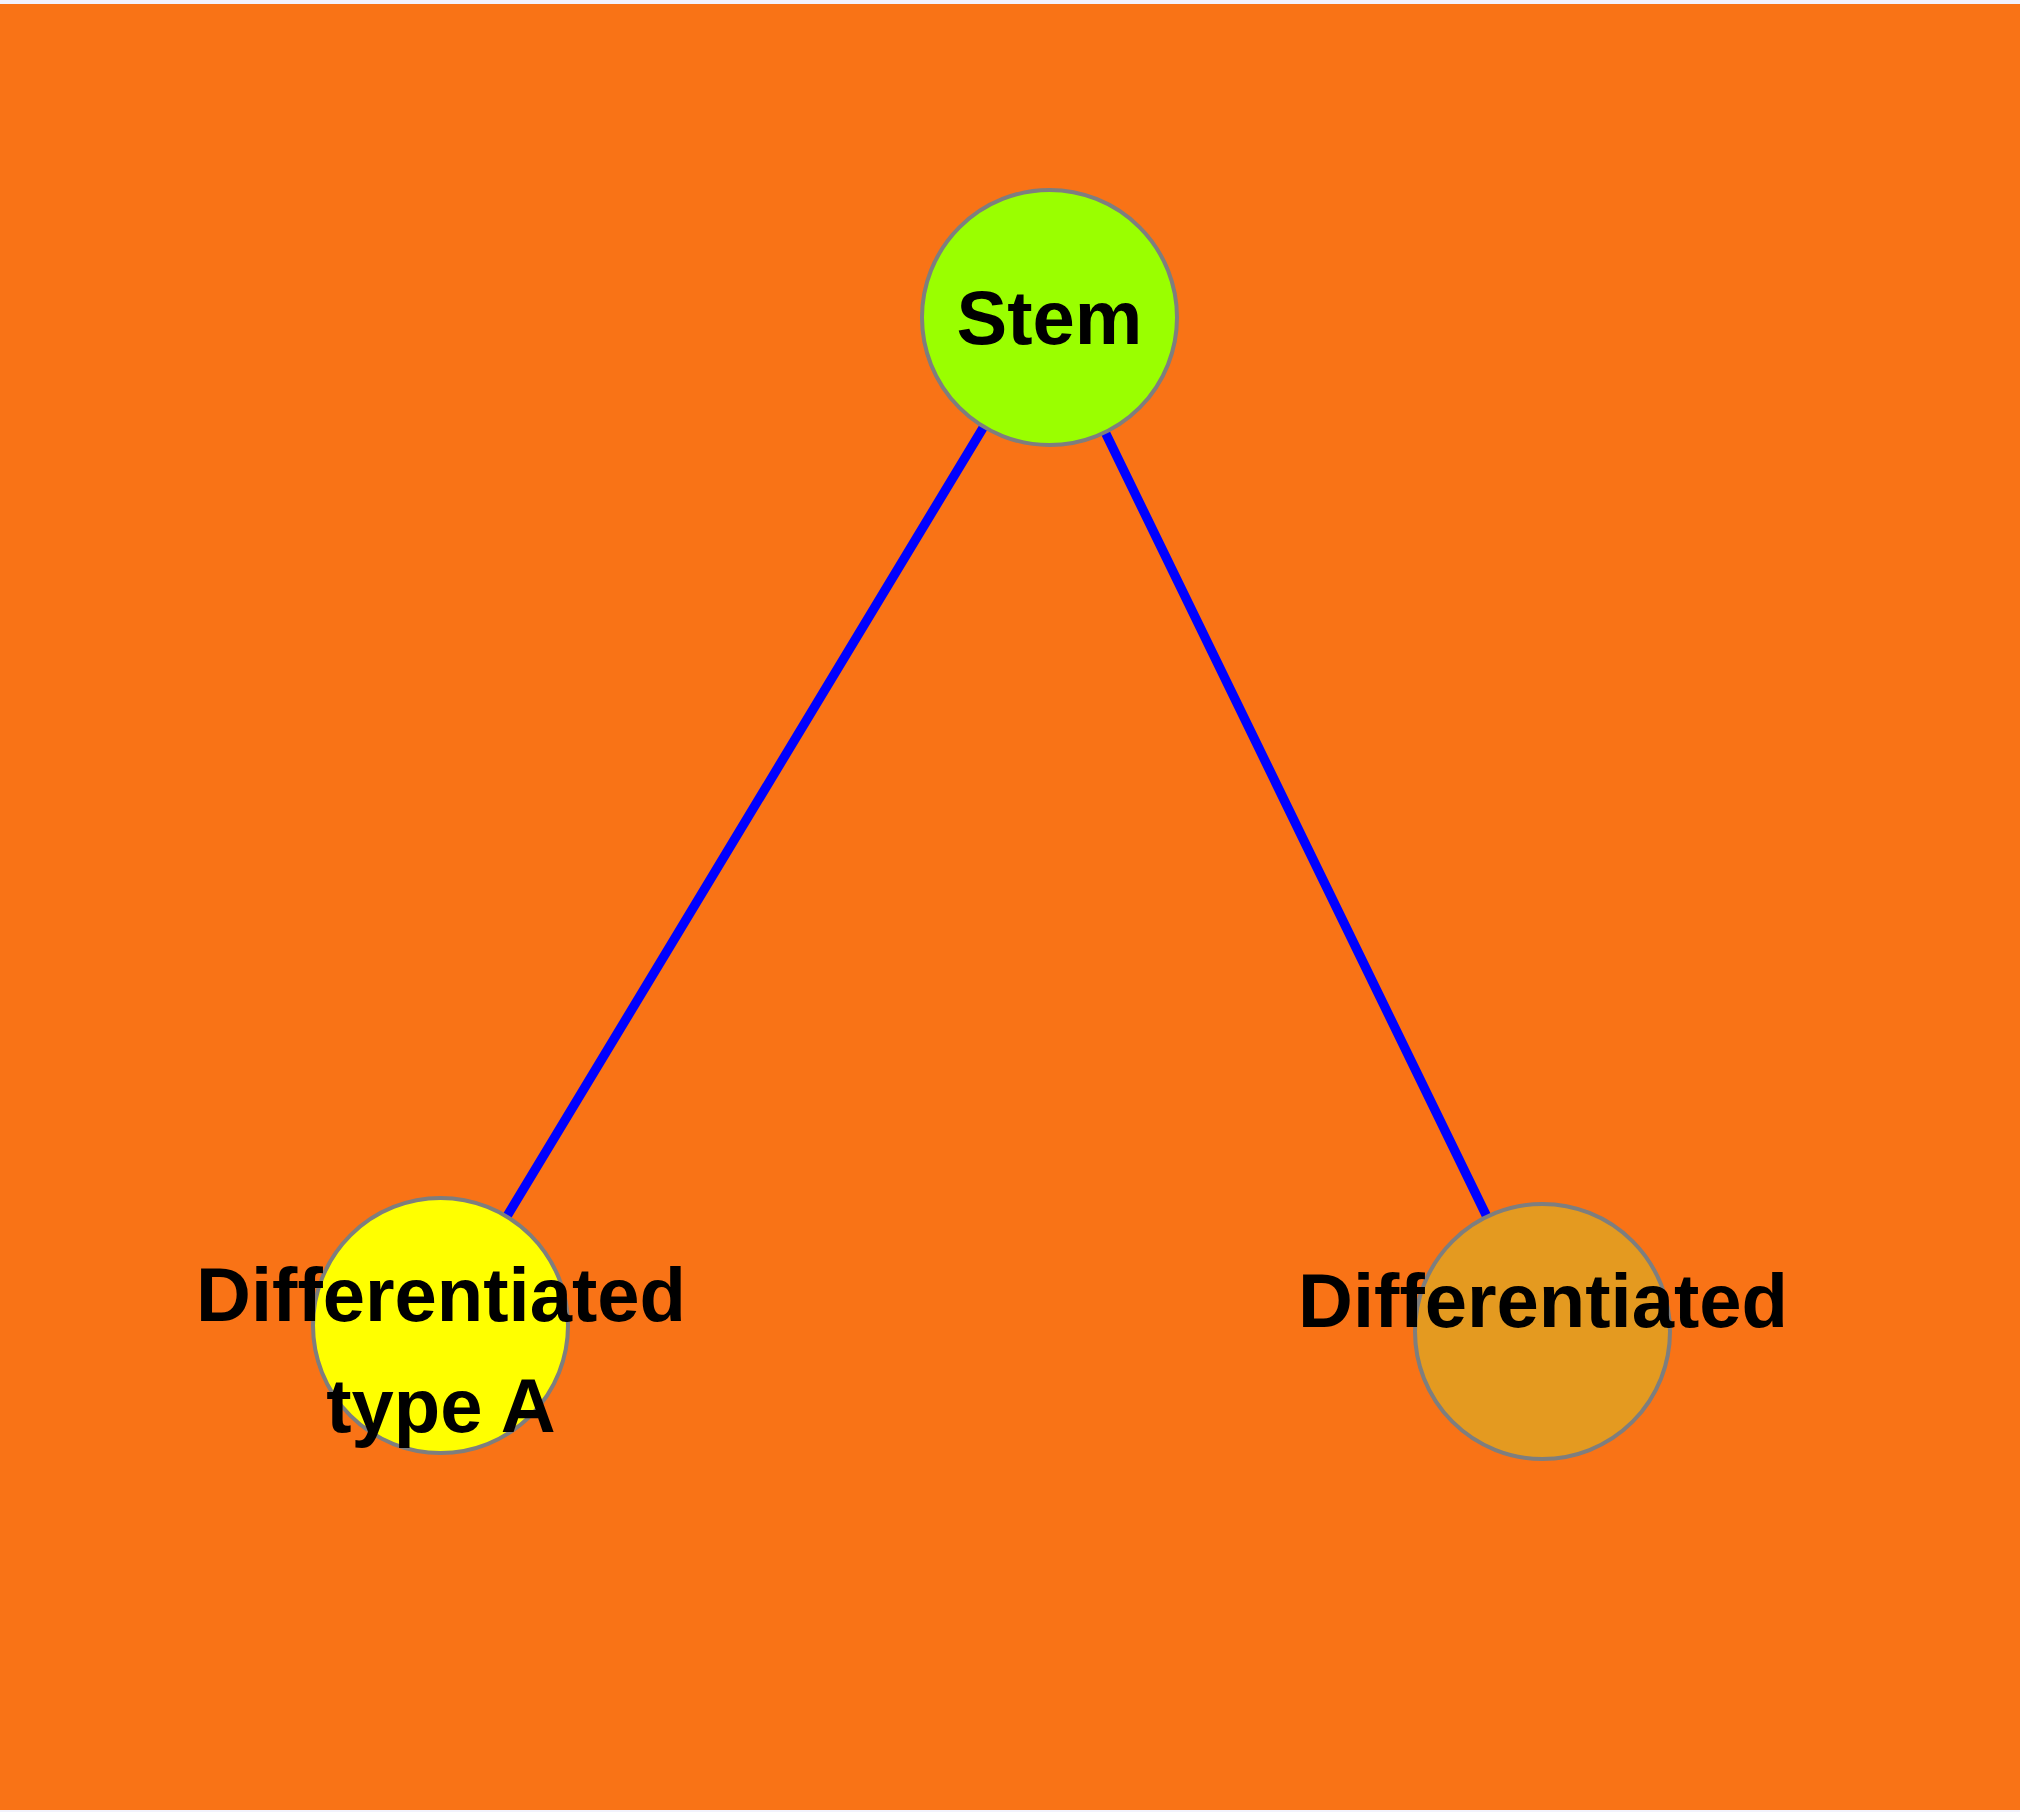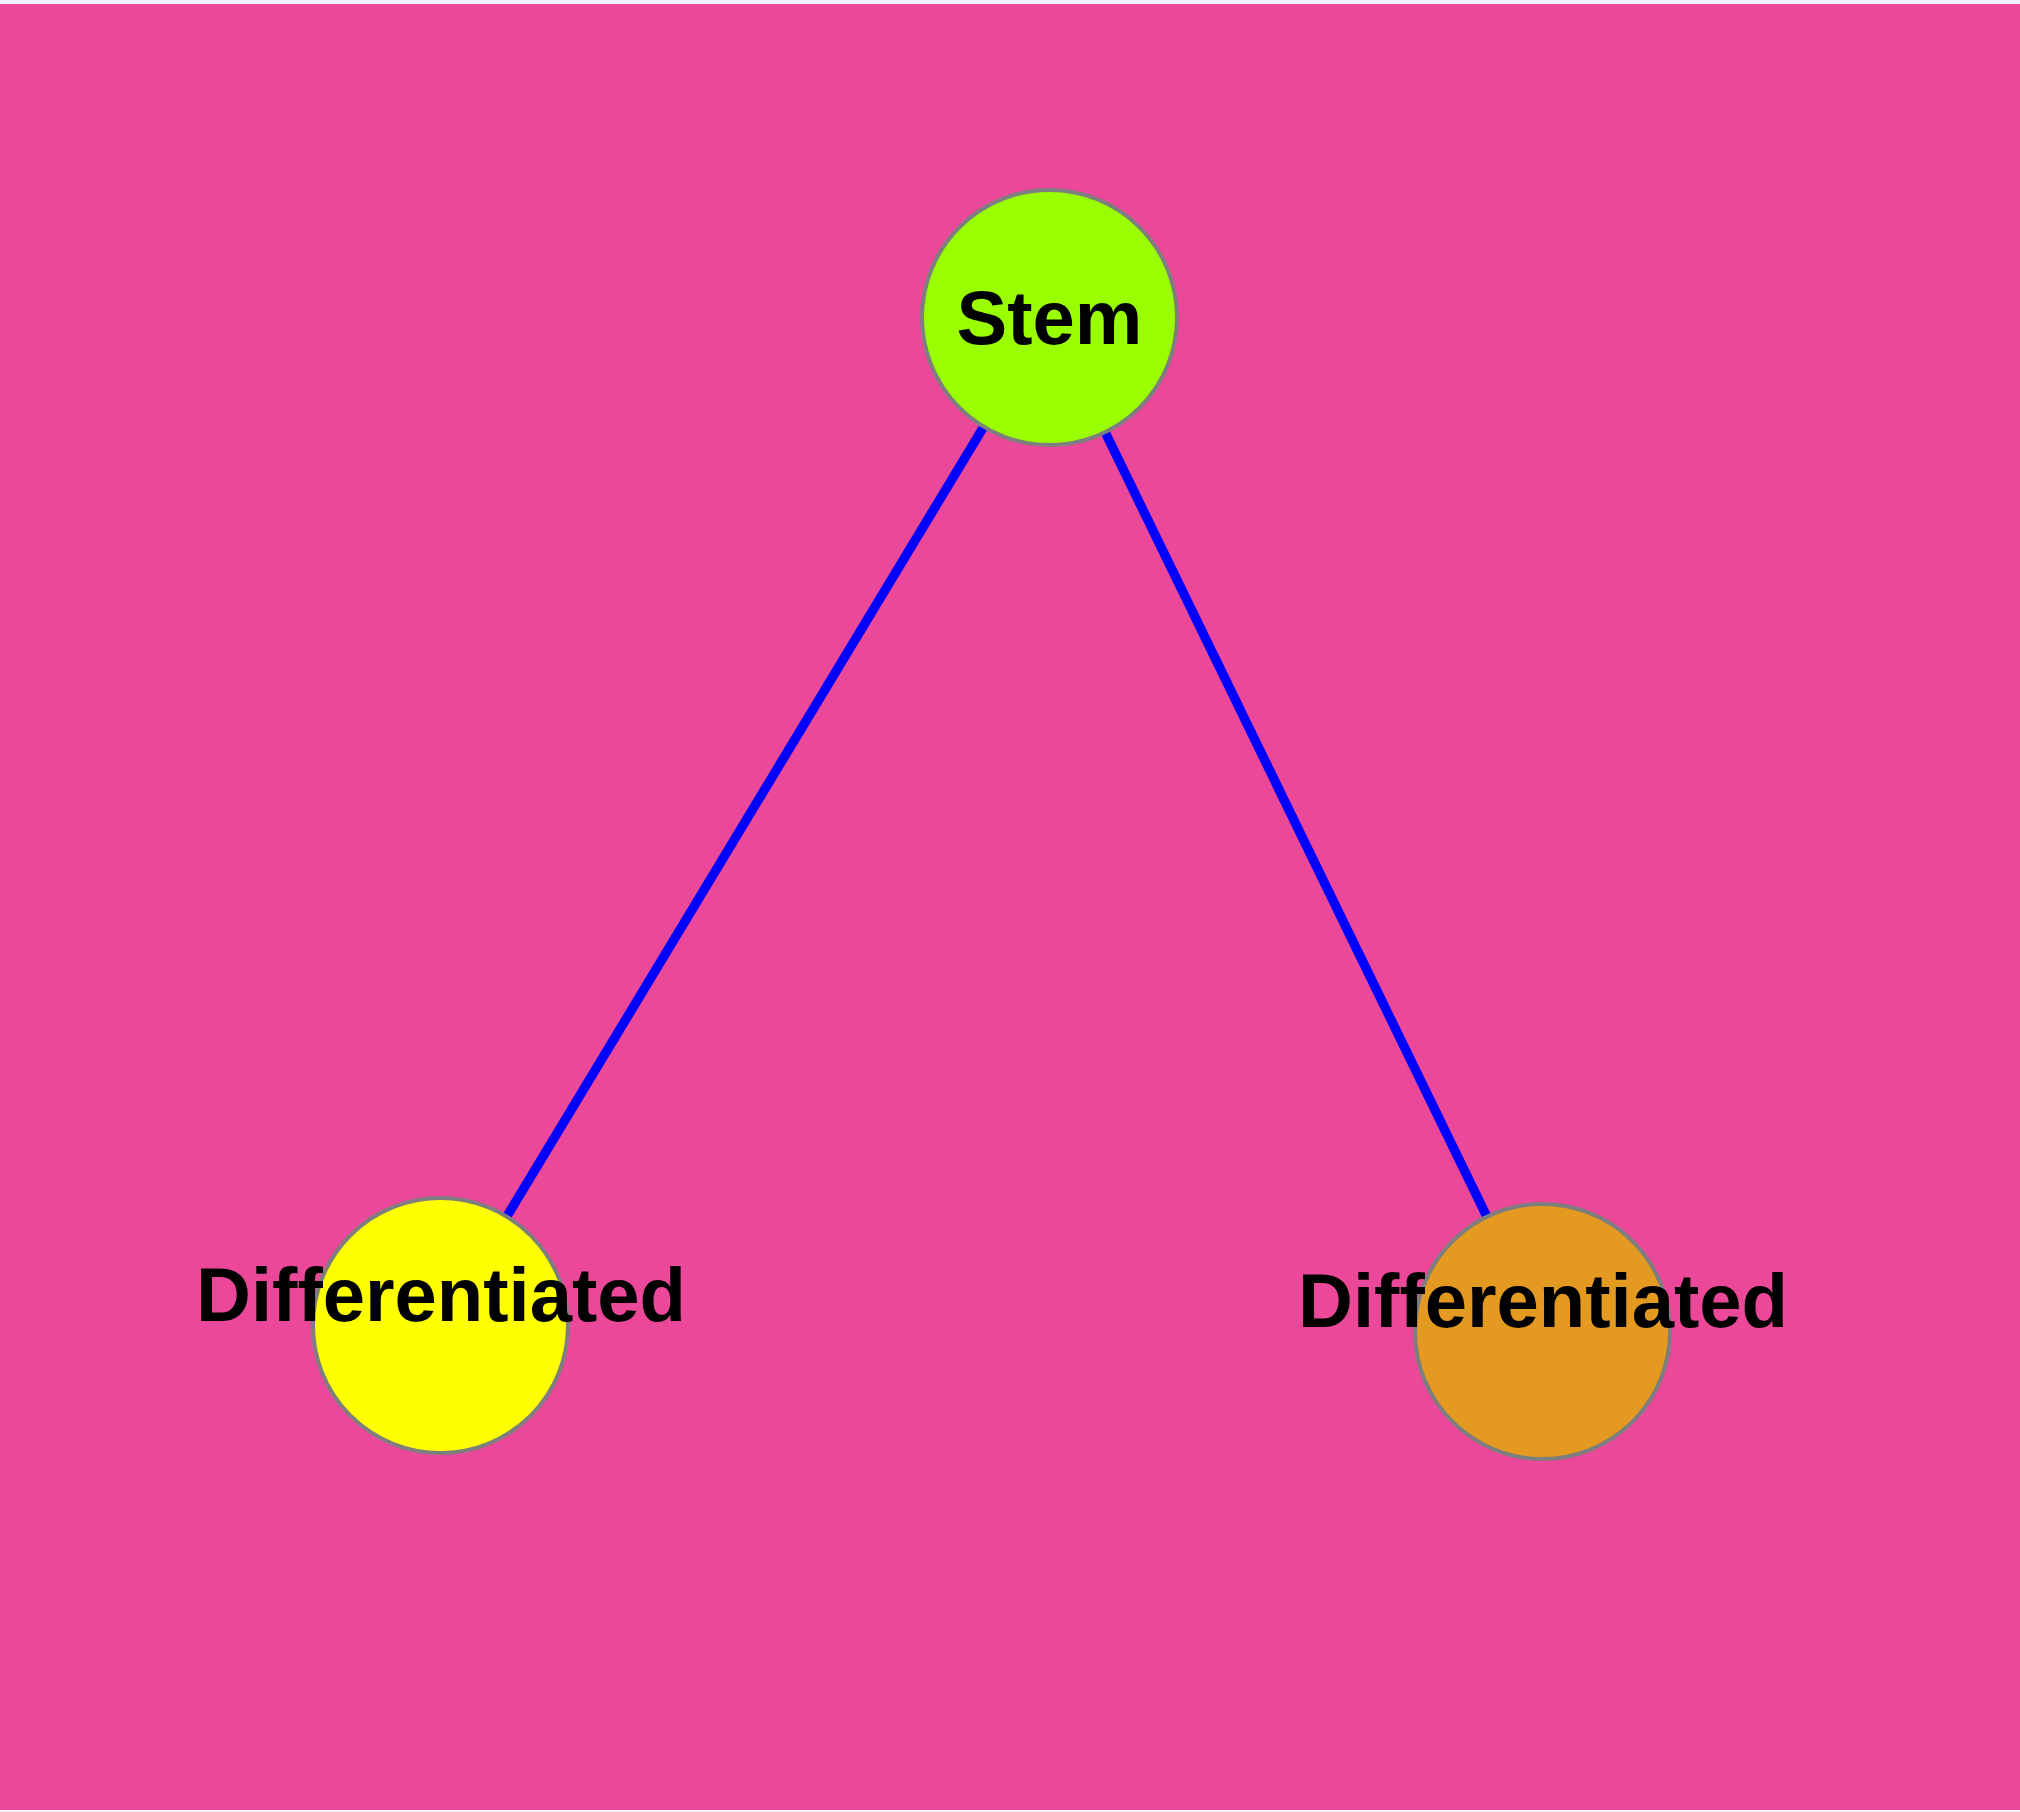--- a/index.html
+++ b/index.html
@@ -56,37 +56,38 @@
     letter-spacing: 0px;
   }
   .label-stem { left: 795px;  top: 270px;  width: 509px; }
   .label-a    { left: 102px;  top: 1231px; width: 678px; }
   .label-b    { left: 1204px; top: 1237px; width: 678px; }
   .label-line { display: block; margin-top: 16px; }
 </style>
 </head>
 <body>
 
-<div class="canvas" style="background-color: #ec4899;">
+<div class="canvas" style="background-color: #f97316;">
 
   <svg class="edges-layer" viewBox="0 0 2384 2138" xmlns="http://www.w3.org/2000/svg">
     <line class="edge" x1="1238" y1="375" x2="520" y2="1564" style="stroke: rgb(0, 0, 255);"></line>
     <line class="edge" x1="1238" y1="375" x2="1820" y2="1571" style="stroke: rgb(0, 0, 255);"></line>
   </svg>
 
   <div class="node node-stem" style="background-color: rgb(154, 255, 0); border-color: rgb(126, 126, 126);"></div>
 
   <div class="node node-a" style="background-color: rgb(255, 255, 0); border-color: rgb(126, 126, 126);"></div>
 
   <div class="node node-b" style="background-color: rgb(228, 154, 32); border-color: rgb(126, 126, 126);"></div>
 
   <div class="node-label label-stem" style="color: rgb(0, 0, 0);">Stem</div>
 
   <div class="node-label label-a" style="color: rgb(0, 0, 0);">
     <span class="label-line">Differentiated</span>
+    <span class="label-line">type A</span>
   </div>
 
   <div class="node-label label-b" style="color: rgb(0, 0, 0);">
     <span class="label-line">Differentiated</span>
   </div>
 
   <div class="strip-top"></div>
   <div class="strip-bottom"></div>
 </div>
 

